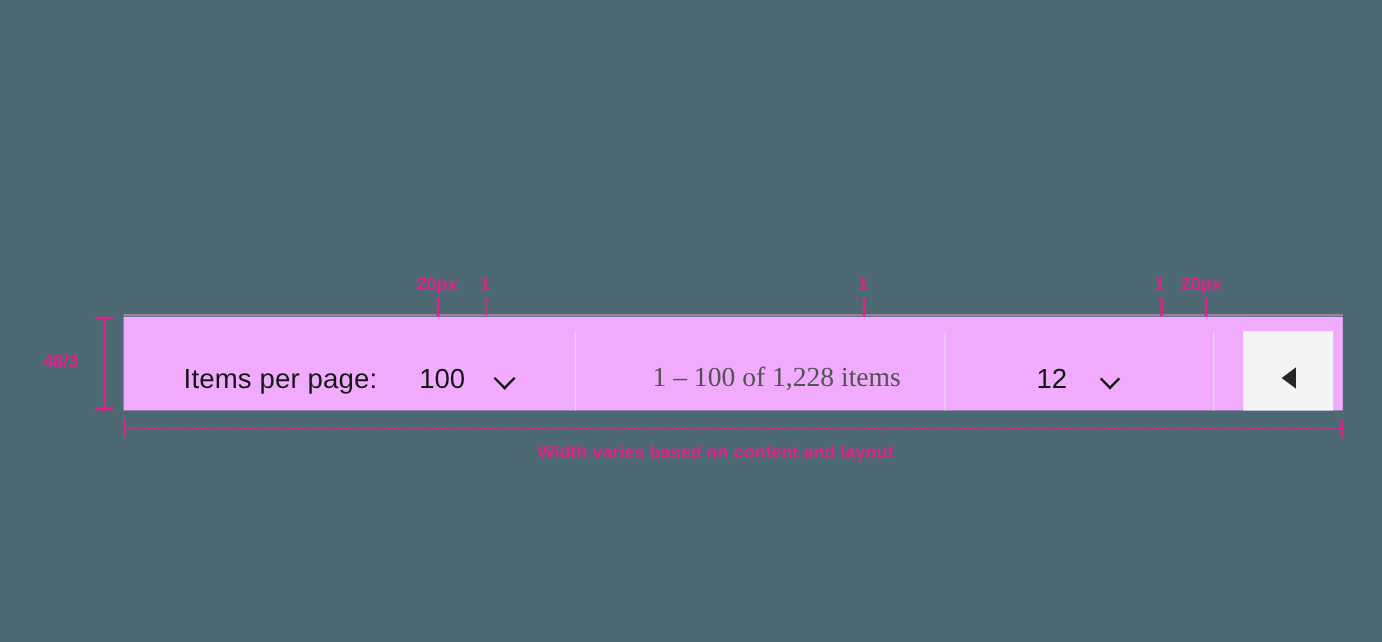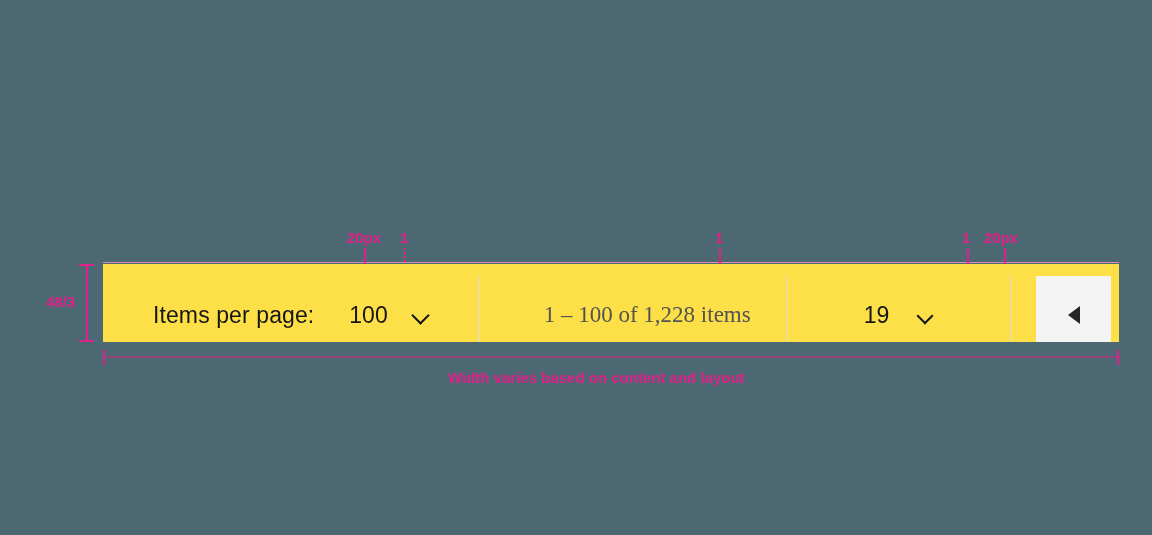--- a/index.html
+++ b/index.html
@@ -70,21 +70,21 @@
     background: #d98cb4;
   }
 
   
   #pagination-bar {
     position: absolute;
     left: 67px;
     top: 228px;
     width: 1016px;
     height: 78px;
-    background: #fde047;
+    background: #f0abfc;
     display: flex;
     align-items: stretch;
     overflow: hidden;
   }
 
   .pg-section {
     display: flex;
     align-items: center;
     height: 100%;
     position: relative;
@@ -231,21 +231,21 @@
 <div class="anno-label" style="left:679px; top:194px;">1</div>
 <div class="anno-vline-solid" style="left:683px; top:212px; height:30px;"></div>
 
 <div class="anno-label" style="left:926px; top:194px;">1</div>
 <div class="anno-vline-solid" style="left:931px; top:212px; height:30px;"></div>
 
 <div class="anno-label" style="left:948px; top:194px;">20px</div>
 <div class="anno-vline-solid" style="left:968px; top:212px; height:40px;"></div>
 <div class="anno-box" style="left:952px; top:250px; width:34px; height:34px;"></div>
 
-<div class="anno-label" style="left:10px; top:258px;">48/3</div>
+<div class="anno-label" style="left:0; top:258px;">48/3</div>
 <div class="anno-vline-solid" style="left:50px; top:228px; height:78px;"></div>
 <div class="anno-cap-h" style="left:43px; top:228px;"></div>
 <div class="anno-cap-h" style="left:43px; top:304px;"></div>
 
 <div id="pagination-bar">
 
   <div class="pg-section" id="items-per-page-section">
     <span class="ipp-label">Items per page:</span>
     <span class="ipp-select">
       <span class="ipp-value">100</span>
@@ -256,21 +256,21 @@
   <div class="pg-divider"></div>
 
   <div class="pg-section" id="range-section">
     <span class="range-text">1 – 100 of 1,228 items</span>
   </div>
 
   <div class="pg-divider"></div>
 
   <div class="pg-section" id="page-select-section">
     <span class="page-select">
-      <span class="page-value">19</span>
+      <span class="page-value">12</span>
       <span class="chev-sm"></span>
     </span>
   </div>
 
   <div class="pg-divider"></div>
 
   <button class="nav-btn">
     <span class="tri-left"></span>
   </button>
 

